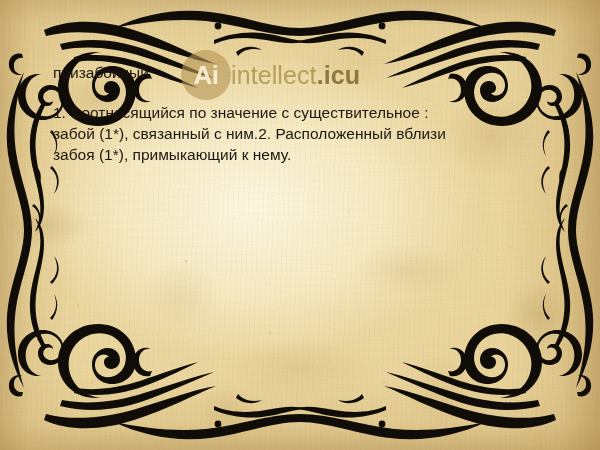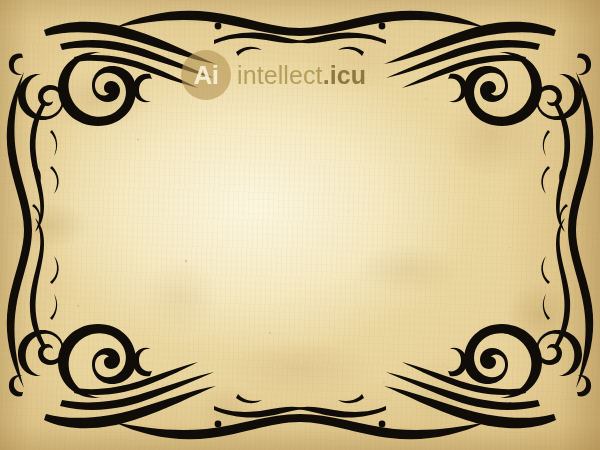--- a/index.html
+++ b/index.html
@@ -117,21 +117,21 @@
     pointer-events: none;
   }
 
   
   .watermark {
     position: absolute;
     left: 181px;
     top: 50px;
     display: flex;
     align-items: center;
-    gap: 6px;
+    gap: 0;
     pointer-events: none;
   }
   .wm-badge {
     width: 50px;
     height: 50px;
     border-radius: 50%;
     background: rgba(183,150,86,0.62);
     display: flex;
     align-items: center;
     justify-content: center;
@@ -275,14 +275,18 @@
 
   <div class="watermark">
     <div class="wm-badge">
       <span class="wm-badge-text">Ai</span>
     </div>
     <div class="wm-words">
       <div class="wm-title"><span class="wm-title-main">intellect</span><span class="wm-title-tld">.icu</span></div>
     </div>
   </div>
 
+  <div class="content">
+    <p class="term">призабойный</p>
+    <p class="definition">1. Соотносящийся по  значение  с существительное : забой (1*), связанный с ним.2. Расположенный вблизи забоя (1*), примыкающий к нему.</p>
+  </div>
 
 </div>
 
 </body></html>

